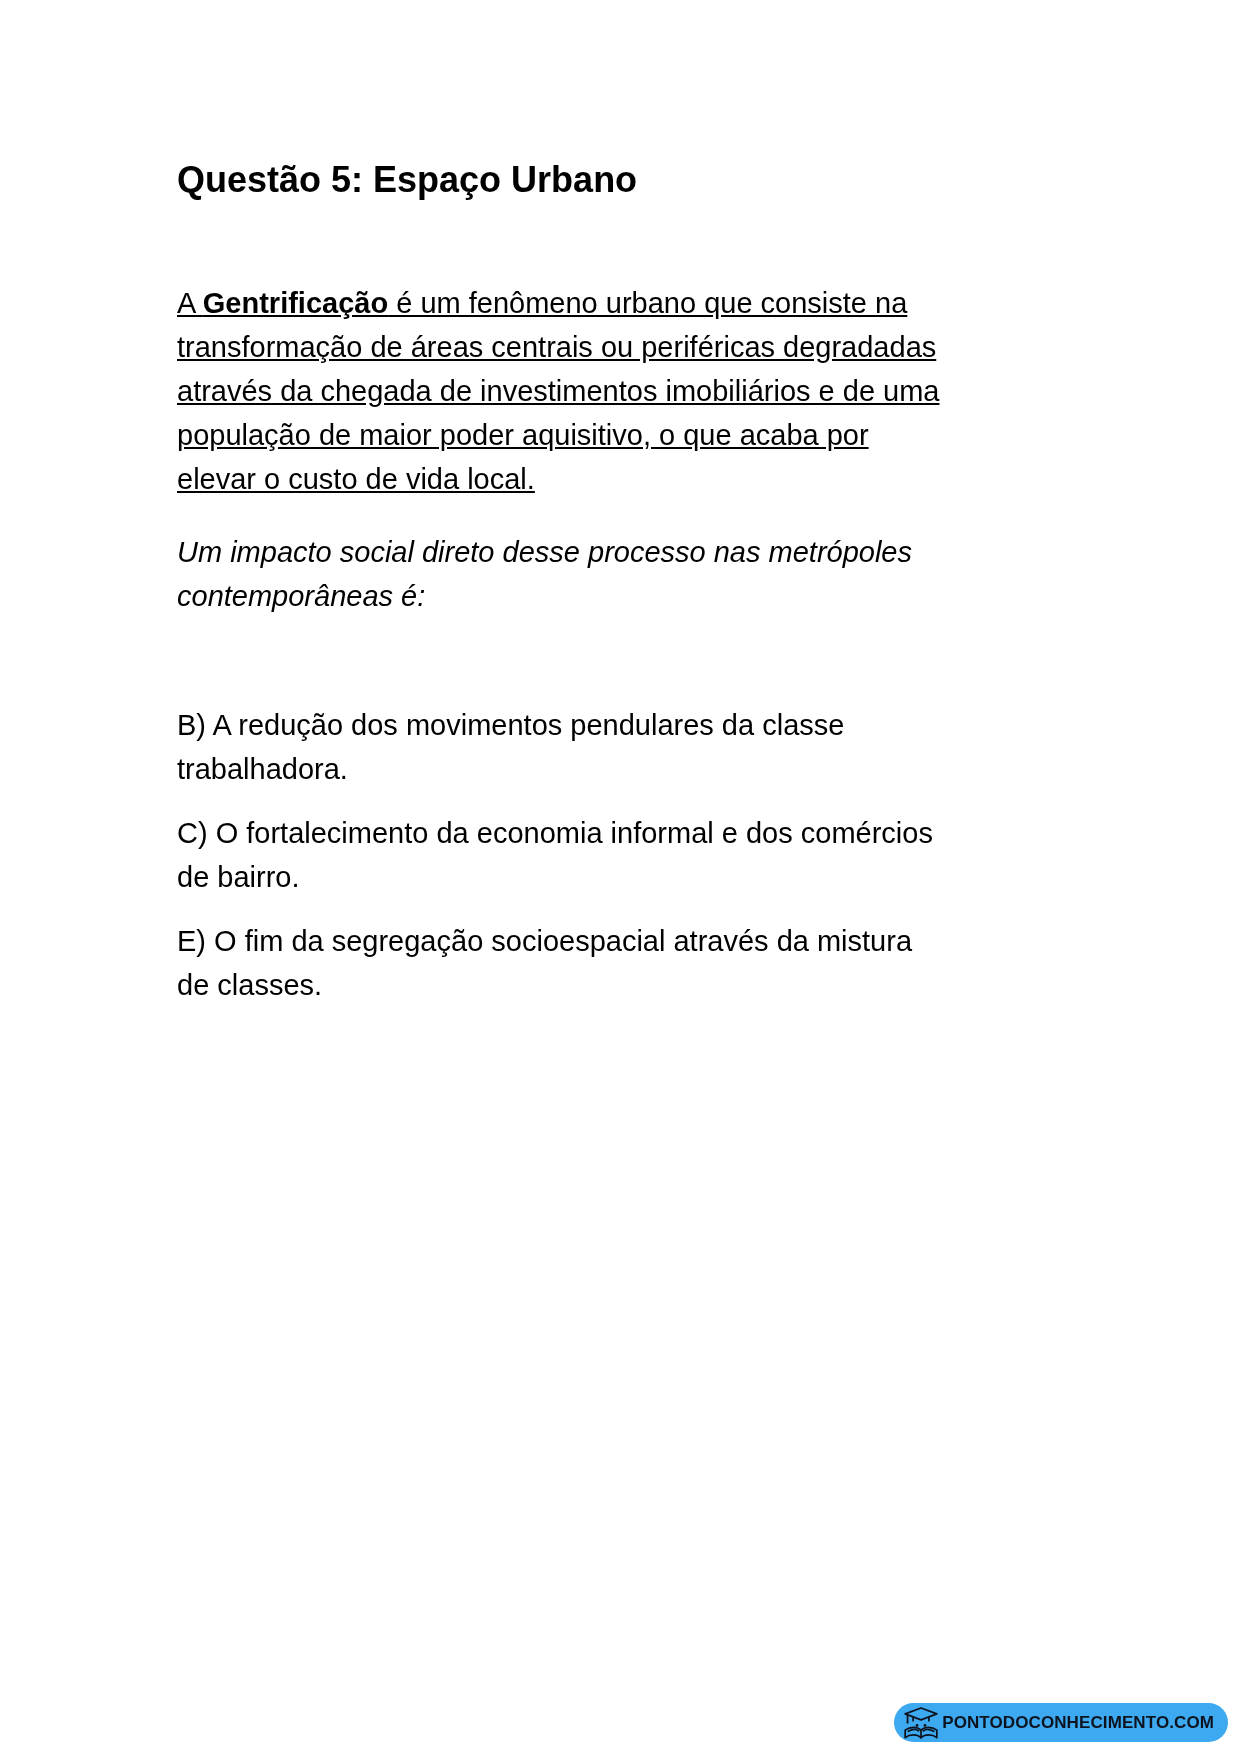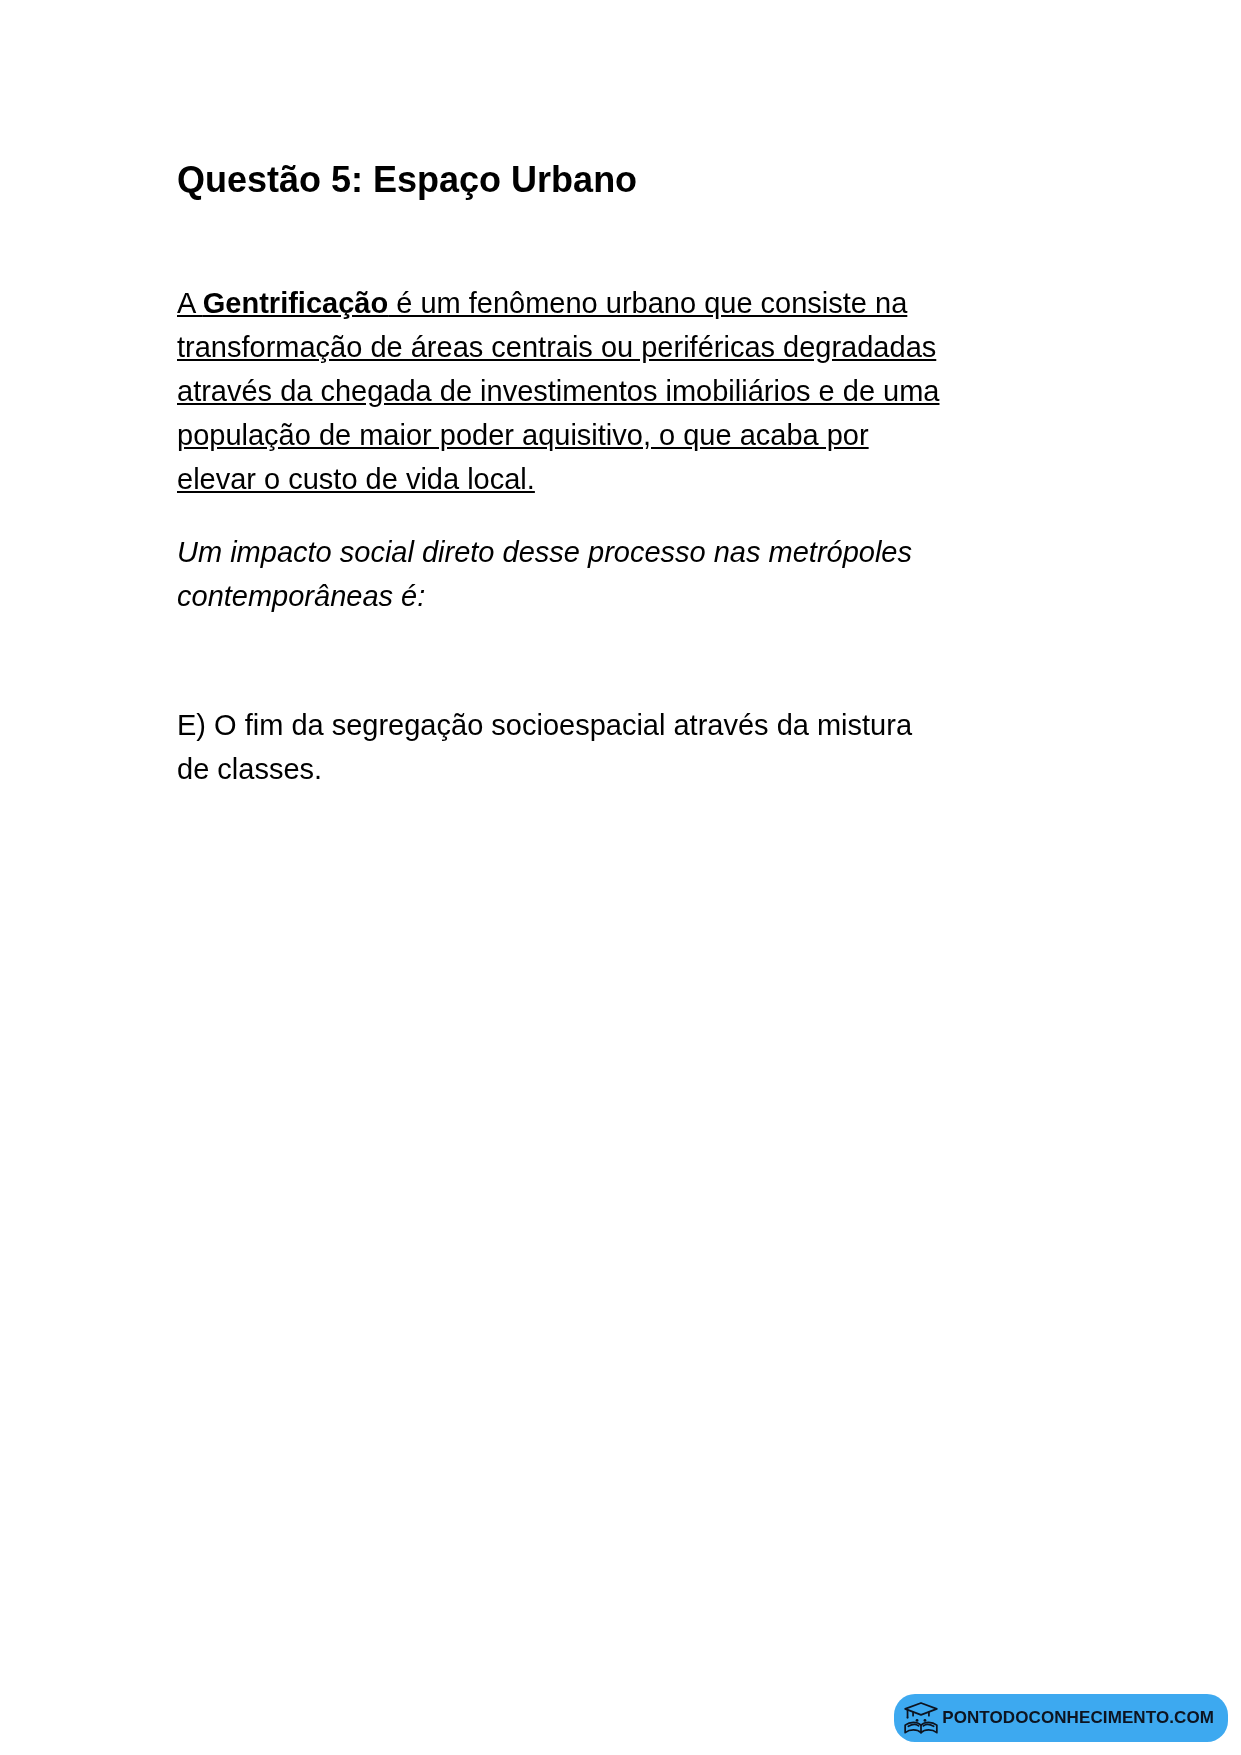--- a/index.html
+++ b/index.html
@@ -38,21 +38,21 @@
   .intro    { margin-top: 80px; text-decoration: underline; }
   .question { margin-top: 29px; font-style: italic; }
 
   .options  { margin-top: 85px; }
   .option + .option { margin-top: 20px; }
 
   .badge {
     position: absolute;
     right: 13px;
     bottom: 13px;
-    height: 48px;
+    height: 39px;
     min-width: 287px;
     border-radius: 21px;
     display: flex;
     align-items: center;
     padding: 0 14px 0 8px;
     box-sizing: border-box;
     cursor: pointer;
   }
   .badge .logo {
     width: 38px;
@@ -77,20 +77,24 @@
   <p class="para intro"><span>A </span><strong>Gentrificação</strong><span> é um fenômeno urbano que consiste na
 transformação de áreas centrais ou periféricas degradadas
 através da chegada de investimentos imobiliários e de uma
 população de maior poder aquisitivo, o que acaba por
 elevar o custo de vida local.</span></p>
 
   <p class="para question">Um impacto social direto desse processo nas metrópoles
 contemporâneas é:</p>
 
   <div class="options">
+    <p class="para option">B) A redução dos movimentos pendulares da classe
+trabalhadora.</p>
+    <p class="para option">C) O fortalecimento da economia informal e dos comércios
+de bairro.</p>
     <p class="para option">E) O fim da segregação socioespacial através da mistura
 de classes.</p>
   </div>
 
 </div>
 
 <div class="badge" style="background: rgb(61, 169, 240); color: rgb(13, 20, 32);">
   <svg class="logo" viewBox="0 0 48 48" fill="none" stroke="#0d1420" stroke-width="2.2" stroke-linejoin="round" stroke-linecap="round">
 
     <polygon points="24,5 44,12.5 24,20 4,12.5"></polygon>

